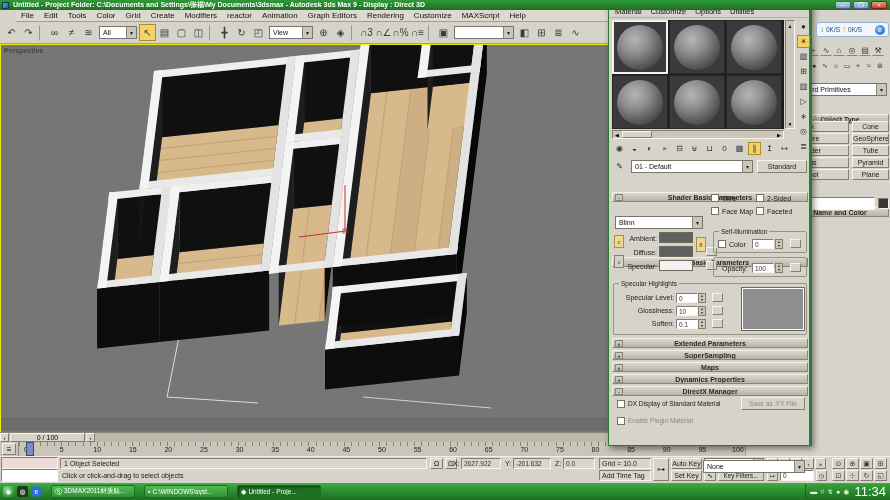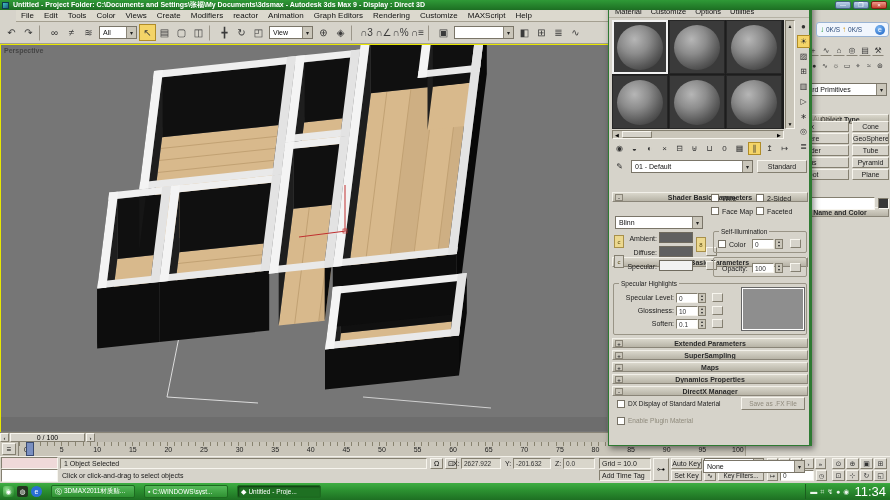--- a/index.html
+++ b/index.html
@@ -104,21 +104,21 @@
   <span class="wb ab" style="left:851px;top:1px">❐</span>
   <span class="wb close ab" style="left:869px;top:1px">×</span>
 </div>
 
 <div id="menubar" class="ab">
 
 <span class="mitem">File</span>
     <span class="mitem">Edit</span>
     <span class="mitem">Tools</span>
     <span class="mitem">Color</span>
-    <span class="mitem">Views</span>
+    <span class="mitem">Grid</span>
     <span class="mitem">Create</span>
     <span class="mitem">Modifiers</span>
     <span class="mitem">reactor</span>
     <span class="mitem">Animation</span>
     <span class="mitem">Graph Editors</span>
     <span class="mitem">Rendering</span>
     <span class="mitem">Customize</span>
     <span class="mitem">MAXScript</span>
     <span class="mitem">Help</span>
   </div>

